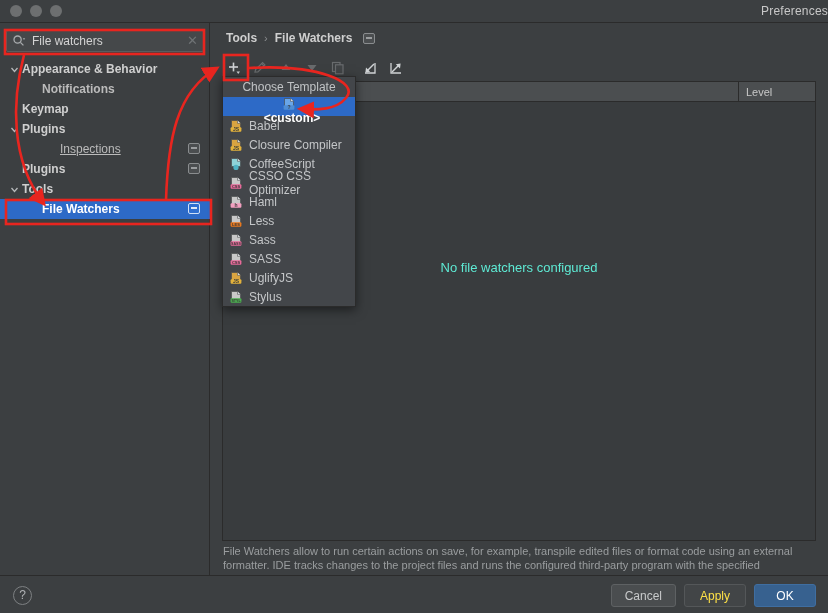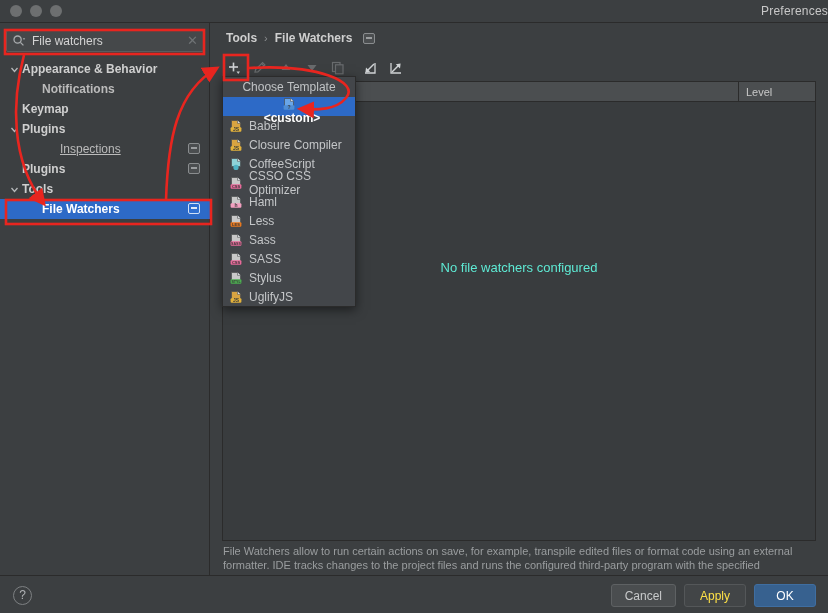--- a/index.html
+++ b/index.html
@@ -446,35 +446,35 @@
           <span class="tpl-icon"><svg width="14" height="14" viewBox="0 0 14 14">
               <path d="M2.5 1.5 H8.5 L11.5 4.3 V9.5 H2.5 Z" fill="#c8c8c8" stroke="#4a4d4f" stroke-width=".7"></path>
               <path d="M8.5 1.5 V4.3 H11.5" fill="#e9ecef" stroke="#4a4d4f" stroke-width=".6"></path>
               <rect x="1.6" y="8.2" width="10.8" height="4.6" rx="1" fill="#e86a9a"></rect>
               <text x="7" y="11.8" font-size="4" fill="#3a3a3a" text-anchor="middle" font-family="Liberation Sans, sans-serif" font-weight="bold">CSS</text>
             </svg></span>
           <span>SASS</span>
         </div>
         <div class="popup-item">
           <span class="tpl-icon"><svg width="14" height="14" viewBox="0 0 14 14">
+              <path d="M2.5 1.5 H8.5 L11.5 4.3 V9.5 H2.5 Z" fill="#d9a441" stroke="#4a4d4f" stroke-width=".7"></path>
+              <path d="M8.5 1.5 V4.3 H11.5" fill="#e9ecef" stroke="#4a4d4f" stroke-width=".6"></path>
+              <rect x="1.6" y="8.2" width="10.8" height="4.6" rx="1" fill="#e3b23c"></rect>
+              <text x="7" y="11.8" font-size="5" fill="#3a3a3a" text-anchor="middle" font-family="Liberation Sans, sans-serif" font-weight="bold">JS</text>
+            </svg></span>
+          <span>UglifyJS</span>
+        </div>
+        <div class="popup-item">
+          <span class="tpl-icon"><svg width="14" height="14" viewBox="0 0 14 14">
               <path d="M2.5 1.5 H8.5 L11.5 4.3 V9.5 H2.5 Z" fill="#c8c8c8" stroke="#4a4d4f" stroke-width=".7"></path>
               <path d="M8.5 1.5 V4.3 H11.5" fill="#e9ecef" stroke="#4a4d4f" stroke-width=".6"></path>
               <rect x="1.6" y="8.2" width="10.8" height="4.6" rx="1" fill="#4caf50"></rect>
               <text x="7" y="11.8" font-size="3.6" fill="#3a3a3a" text-anchor="middle" font-family="Liberation Sans, sans-serif" font-weight="bold">STYL</text>
             </svg></span>
           <span>Stylus</span>
-        </div>
-        <div class="popup-item">
-          <span class="tpl-icon"><svg width="14" height="14" viewBox="0 0 14 14">
-              <path d="M2.5 1.5 H8.5 L11.5 4.3 V9.5 H2.5 Z" fill="#d9a441" stroke="#4a4d4f" stroke-width=".7"></path>
-              <path d="M8.5 1.5 V4.3 H11.5" fill="#e9ecef" stroke="#4a4d4f" stroke-width=".6"></path>
-              <rect x="1.6" y="8.2" width="10.8" height="4.6" rx="1" fill="#e3b23c"></rect>
-              <text x="7" y="11.8" font-size="5" fill="#3a3a3a" text-anchor="middle" font-family="Liberation Sans, sans-serif" font-weight="bold">JS</text>
-            </svg></span>
-          <span>UglifyJS</span>
         </div>
       </div>
   </div>
 
   <svg class="anno" viewBox="0 0 828 613">
     <defs>
       <marker id="ah" markerWidth="7" markerHeight="7" refX="5.4" refY="3.3" orient="auto">
         <path d="M0,0 L6.6,3.3 L0,6.6 Z" fill="#e8251f"></path>
       </marker>
     </defs>

